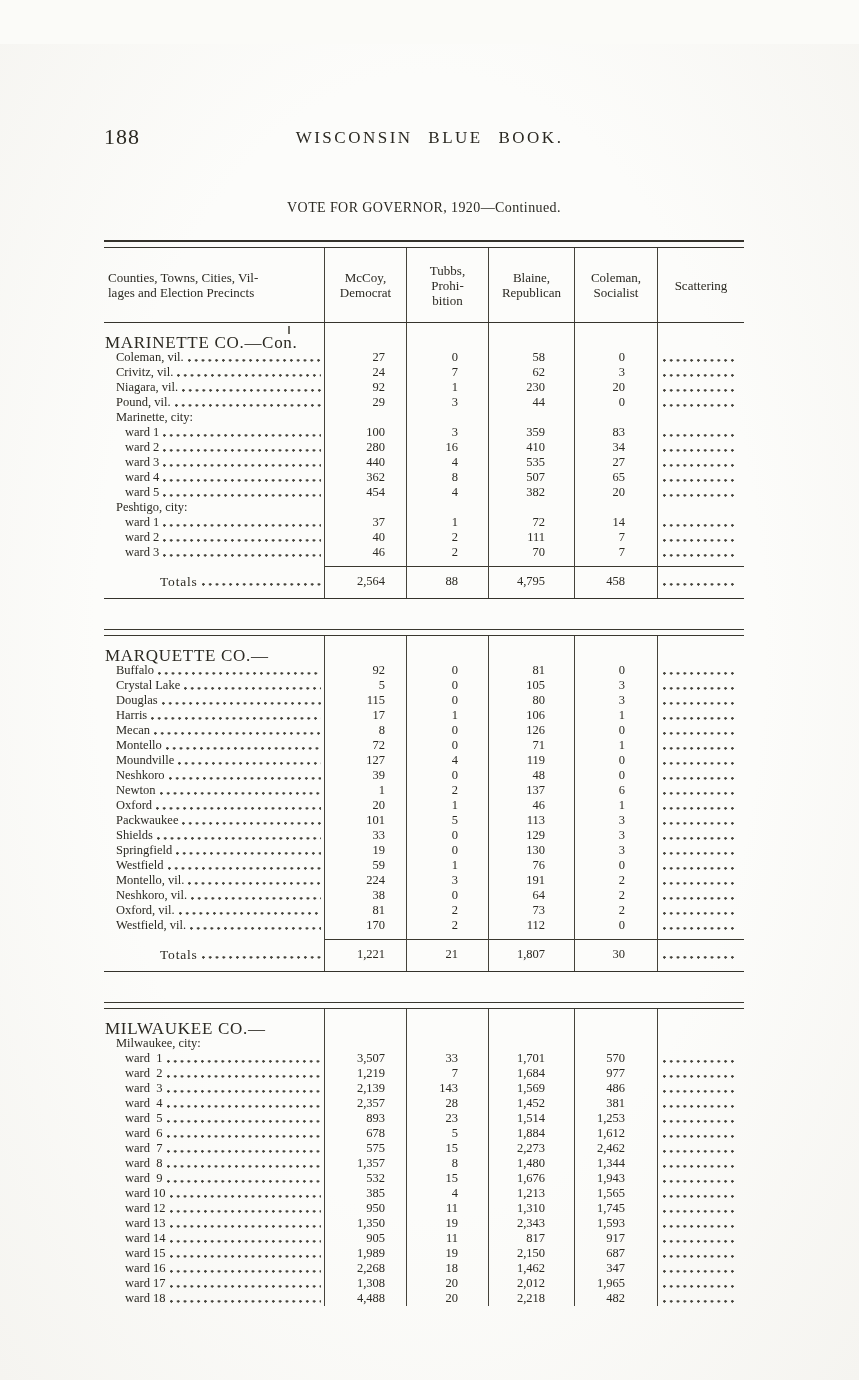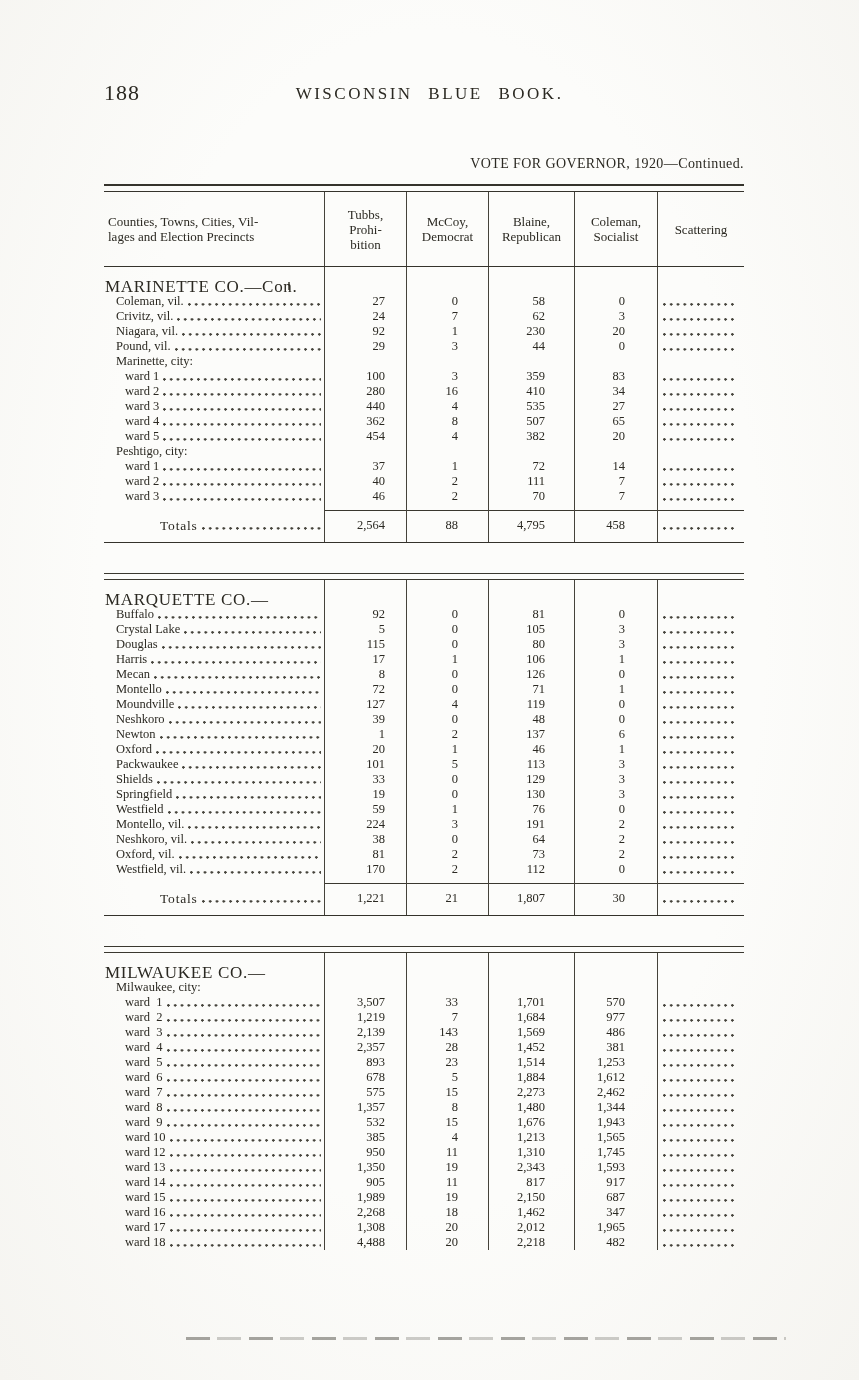--- a/index.html
+++ b/index.html
@@ -6,36 +6,37 @@
   body {
     width:859px; height:1380px;
     font-family:"Liberation Serif","DejaVu Serif",serif;
     color:#2b2922;
     background:#fbfbf8;
     position:relative; overflow:hidden;
   }
   .page {
     position:absolute; inset:0;
     background:radial-gradient(ellipse at 50% 45%, #fcfcfa 55%, #f5f4f0 100%);
+    margin-top:44px;
   }
   .page-number {
     position:absolute; left:104px; top:80px;
     font-size:22px; letter-spacing:1px;
   }
   .running-header {
     position:absolute; top:84px; left:0; width:100%;
     text-align:center; font-size:17px;
     letter-spacing:2.5px; word-spacing:9px;
   }
   .table-title {
     position:absolute; top:156px; left:104px; width:640px;
-    text-align:right; font-size:14px; letter-spacing:0.4px;
-  }
-
-  .vote-table { position:absolute; top:184px; left:104px; width:640px; }
+    text-align:center; font-size:14px; letter-spacing:0.4px;
+  }
+
+  .vote-table { position:absolute; top:196px; left:104px; width:640px; }
 
   .top-double-rule {
     height:5px;
     border-top:2px solid #35332c;
     border-bottom:1.2px solid #35332c;
   }
 
   .thead {
     display:grid;
     grid-template-columns:220px 82px 82px 86px 83px 1fr;
@@ -117,25 +118,25 @@
   <div class="page-number">188</div>
   <div class="running-header">WISCONSIN BLUE BOOK.</div>
   <div class="table-title">VOTE FOR GOVERNOR, 1920—Continued.</div>
   <div class="scan-tick"></div>
 
   <div class="vote-table">
     <div class="top-double-rule"></div>
     <div class="thead">
       <div class="hcell first">Counties, Towns, Cities, Vil-
 lages and Election Precincts</div>
+      <div class="hcell">McCoy,
+Democrat</div>
       <div class="hcell">Tubbs,
 Prohi-
 bition</div>
-      <div class="hcell">McCoy,
-Democrat</div>
       <div class="hcell">Blaine,
 Republican</div>
       <div class="hcell">Coleman,
 Socialist</div>
       <div class="hcell">Scattering</div>
     </div>
     <div id="sections">
         <section class="tbl-section">
           <div class="trow county">
             <div class="cell name ind0">

